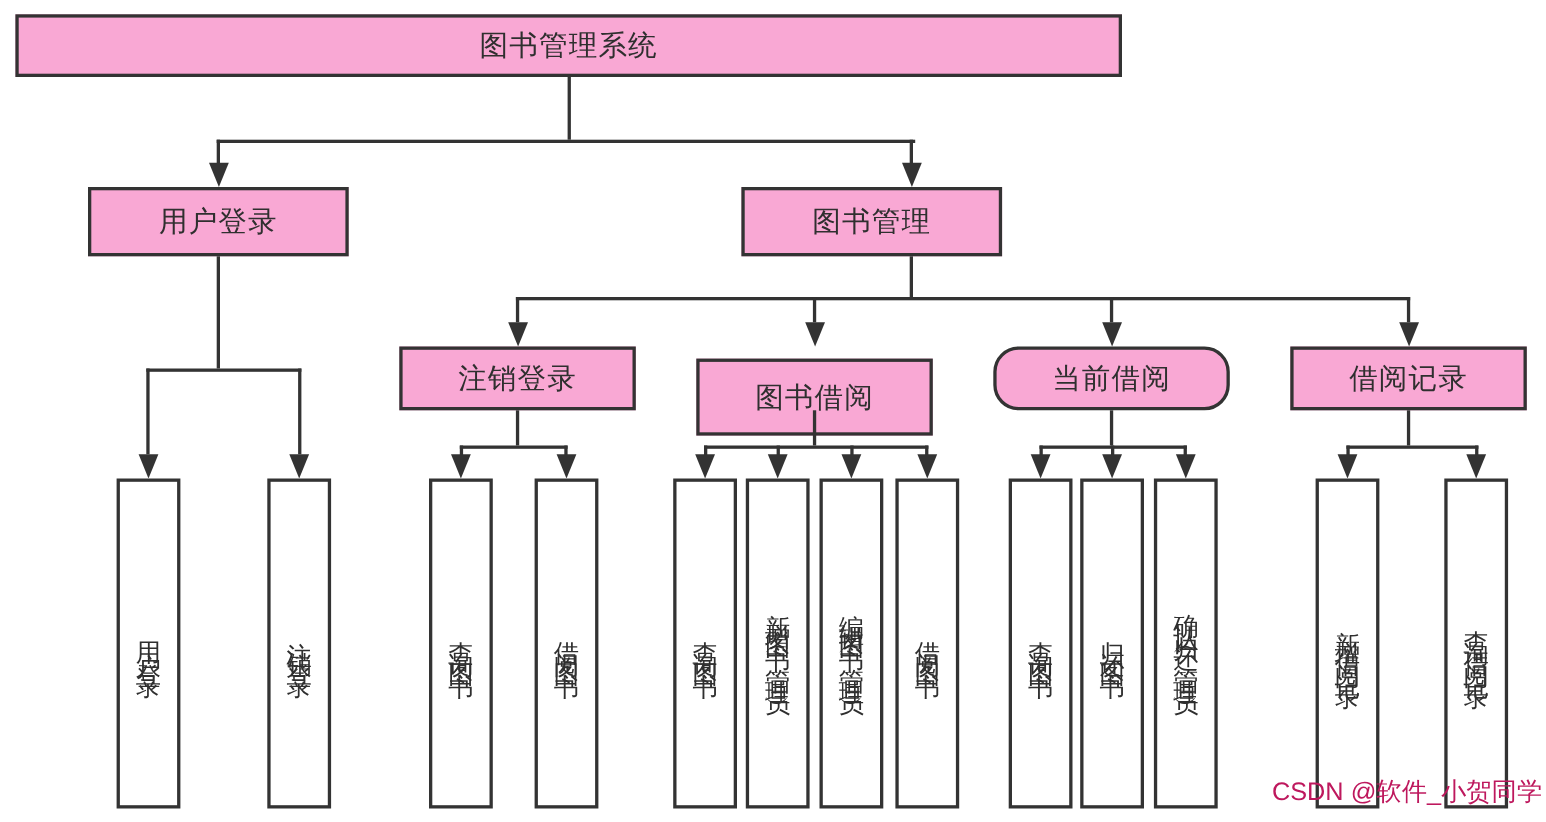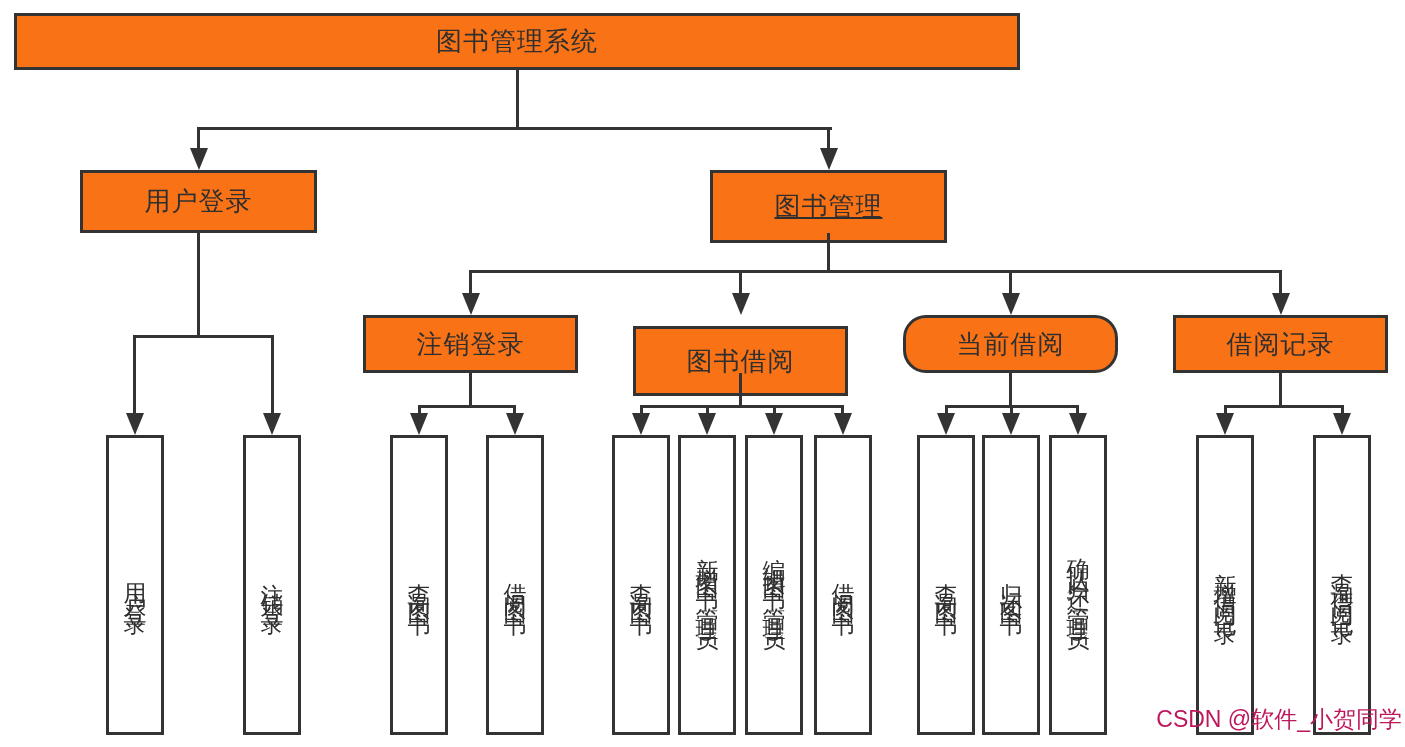--- a/index.html
+++ b/index.html
@@ -2,21 +2,21 @@
 <html><head>
 <meta charset="utf-8">
 <title>diagram</title>
 <style>
   html,body{margin:0;padding:0;background:#fff;}
   #canvas{
     position:relative;width:1405px;height:747px;background:#ffffff;
     font-family:"Liberation Sans","DejaVu Sans",sans-serif;color:#2f2f2f;overflow:hidden;
   }
   .hbox{
-    position:absolute;box-sizing:border-box;background:#f97316;border:3px solid #333;
+    position:absolute;box-sizing:border-box;background:#f9a8d4;border:3px solid #333;
     display:flex;align-items:center;justify-content:center;font-size:26px;letter-spacing:1px;
   }
   .vbox{
     position:absolute;box-sizing:border-box;background:#fff;border:3px solid #333;
     display:flex;align-items:center;justify-content:center;font-size:23px;
   }
   .vbox .vlabel{
     writing-mode:vertical-rl;text-orientation:mixed;letter-spacing:10px;line-height:1;
     white-space:nowrap;
   }
@@ -42,21 +42,21 @@
   <div class="ln" style="left:516px;top:70px;width:3px;height:57px;"></div>
   <div class="ln" style="left:197px;top:127px;width:635px;height:3px;"></div>
   <div class="ln" style="left:197px;top:127px;width:3px;height:23px;"></div>
   <div class="ah" style="left:190px;top:148px;"></div>
   <div class="ln" style="left:827px;top:127px;width:3px;height:23px;"></div>
   <div class="ah" style="left:820px;top:148px;"></div>
 
   <div class="hbox" style="left:80px;top:170px;width:237px;height:63px;">
     <span>用户登录</span>
   </div>
-  <div class="hbox" style="left:710px;top:170px;width:237px;height:73px;text-decoration:underline;">
+  <div class="hbox" style="left:674px;top:170px;width:237px;height:63px;">
     <span>图书管理</span>
   </div>
 
   <div class="ln" style="left:197px;top:233px;width:3px;height:102px;"></div>
   <div class="ln" style="left:133px;top:335px;width:141px;height:3px;"></div>
   <div class="ln" style="left:133px;top:335px;width:3px;height:78px;"></div>
   <div class="ah" style="left:126px;top:413px;"></div>
   <div class="ln" style="left:271px;top:335px;width:3px;height:78px;"></div>
   <div class="ah" style="left:263px;top:413px;"></div>
 

